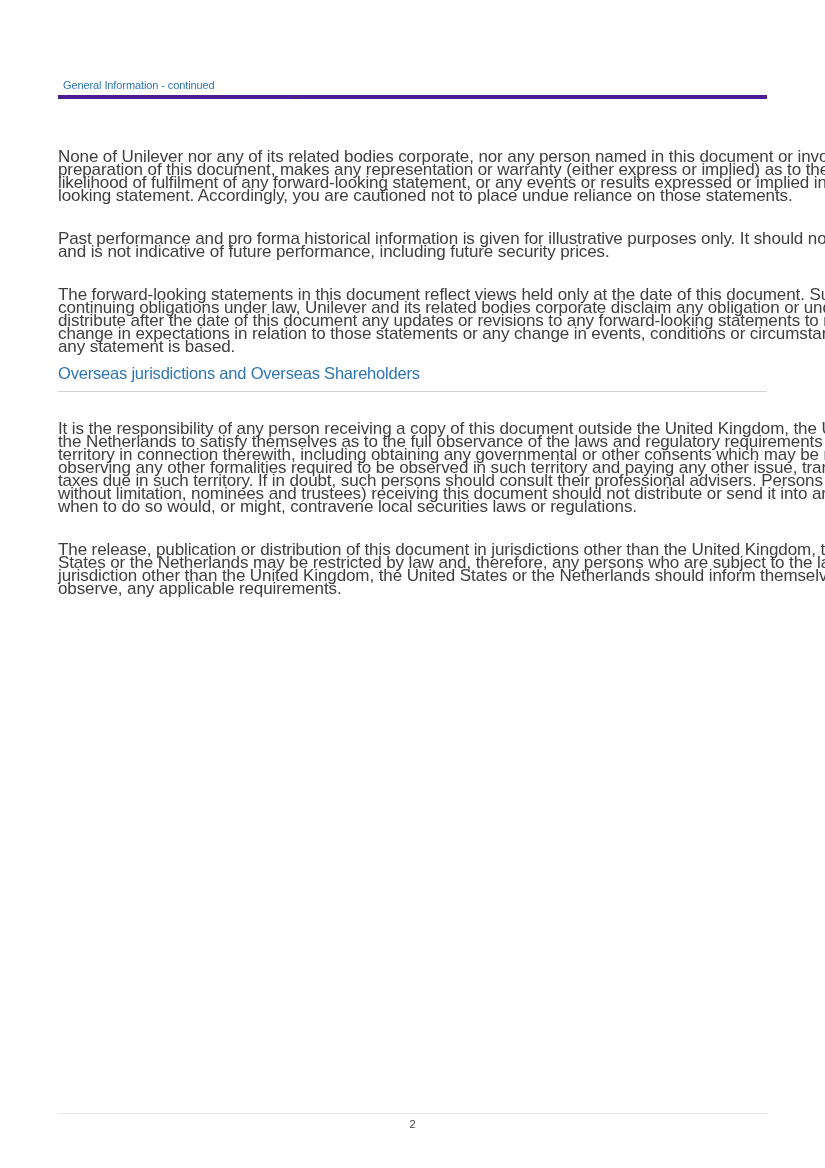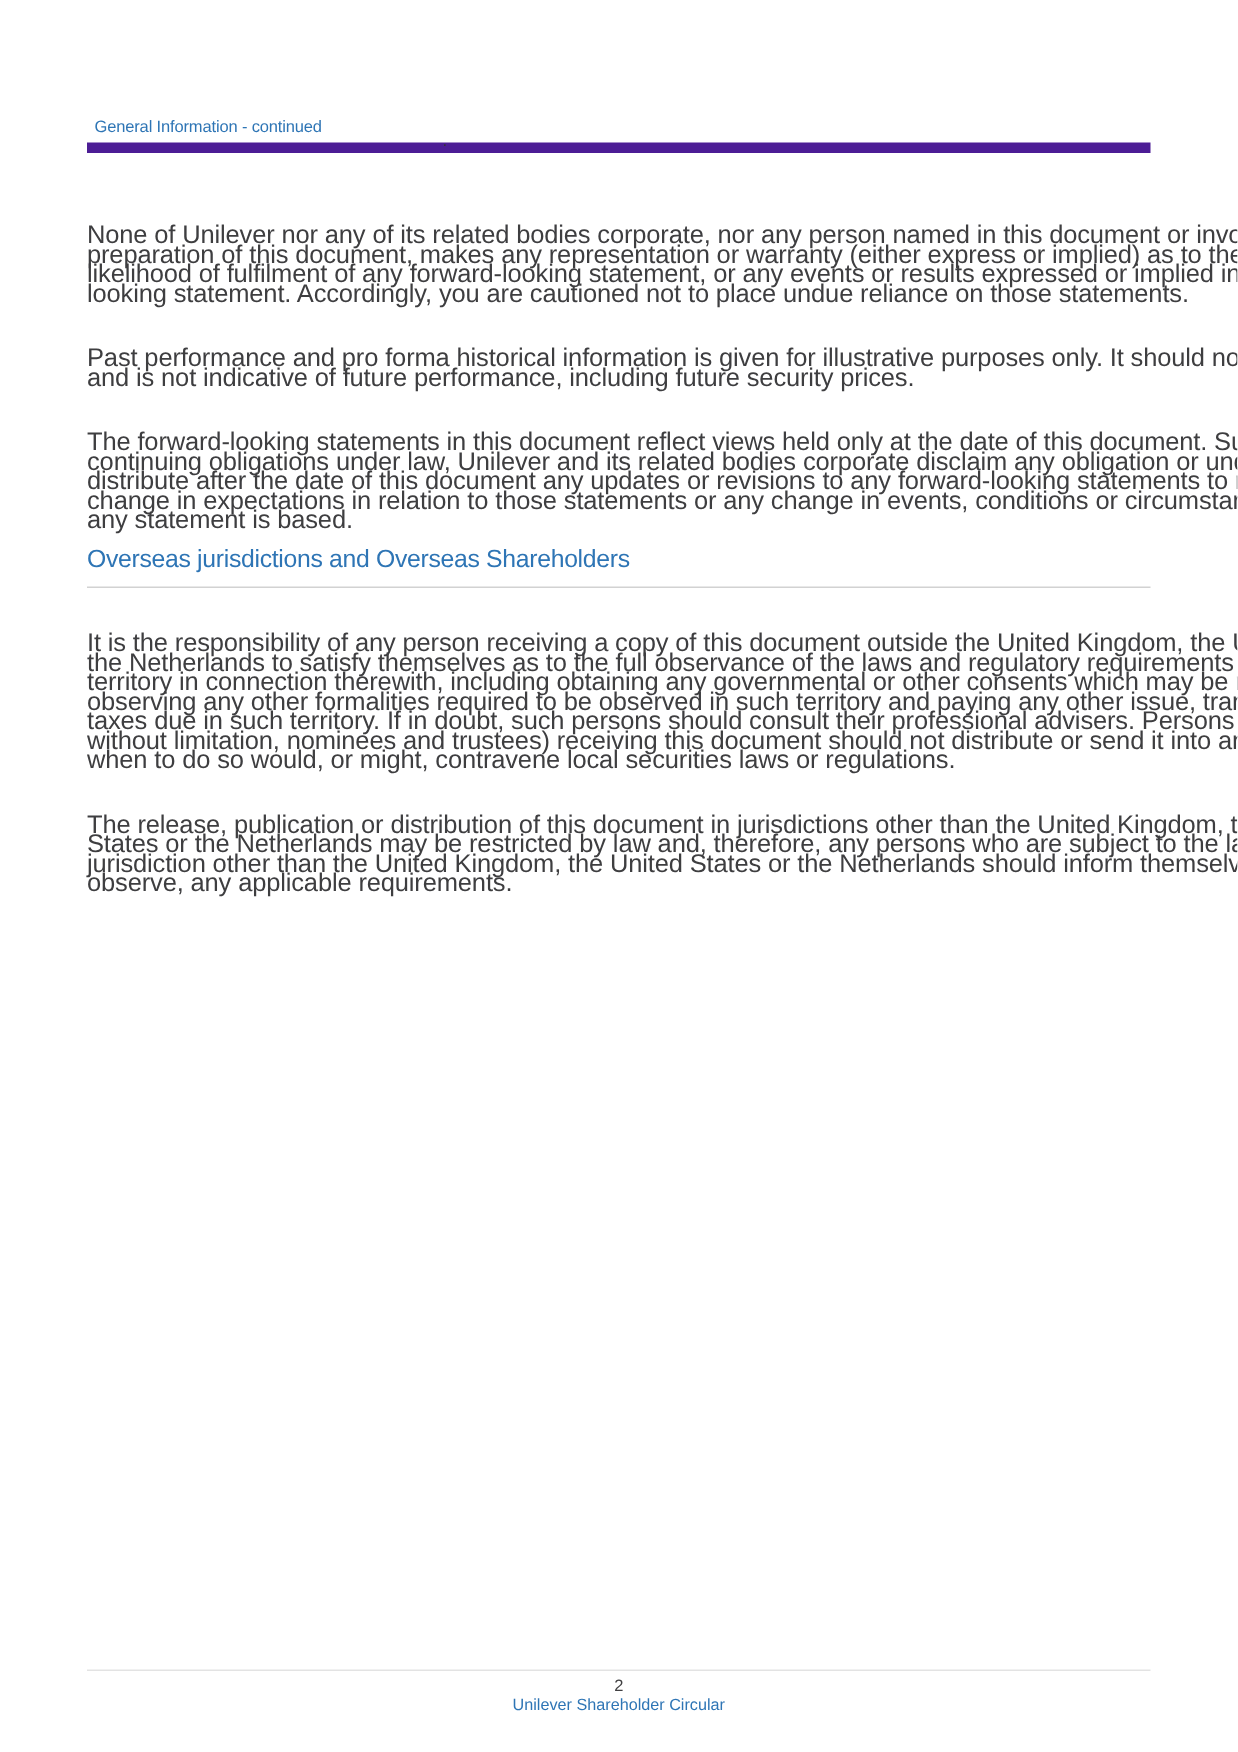--- a/index.html
+++ b/index.html
@@ -19,21 +19,21 @@
     position: absolute;
     top: 79px;
     left: 58px;
     right: 58px;
     font-size: 11px;
     line-height: 13px;
     letter-spacing: -0.1px;
     color: #2e75b5;
     padding-left: 5px;
     padding-bottom: 3px;
-    border-bottom: 7px solid #4c1d95;
+    border-bottom: 4px solid #4c1d95;
   }
 
   .stray-mark {
     position: absolute;
     top: 89px;
     left: 295px;
     font-size: 11px;
     line-height: 11px;
     color: #333333;
   }
@@ -126,16 +126,15 @@
 
     <p class="para">The release, publication or distribution of this document in jurisdictions other than the United Kingdom, the United
 States or the Netherlands may be restricted by law and, therefore, any persons who are subject to the laws of any
 jurisdiction other than the United Kingdom, the United States or the Netherlands should inform themselves about, and
 observe, any applicable requirements.</p>
 
   </div>
 
   <div class="footer">
     <div class="page-number">2</div>
-    <div class="doc-title">Unilever Shareholder Circular</div>
   </div>
 
 </div>
 
 </body></html>

